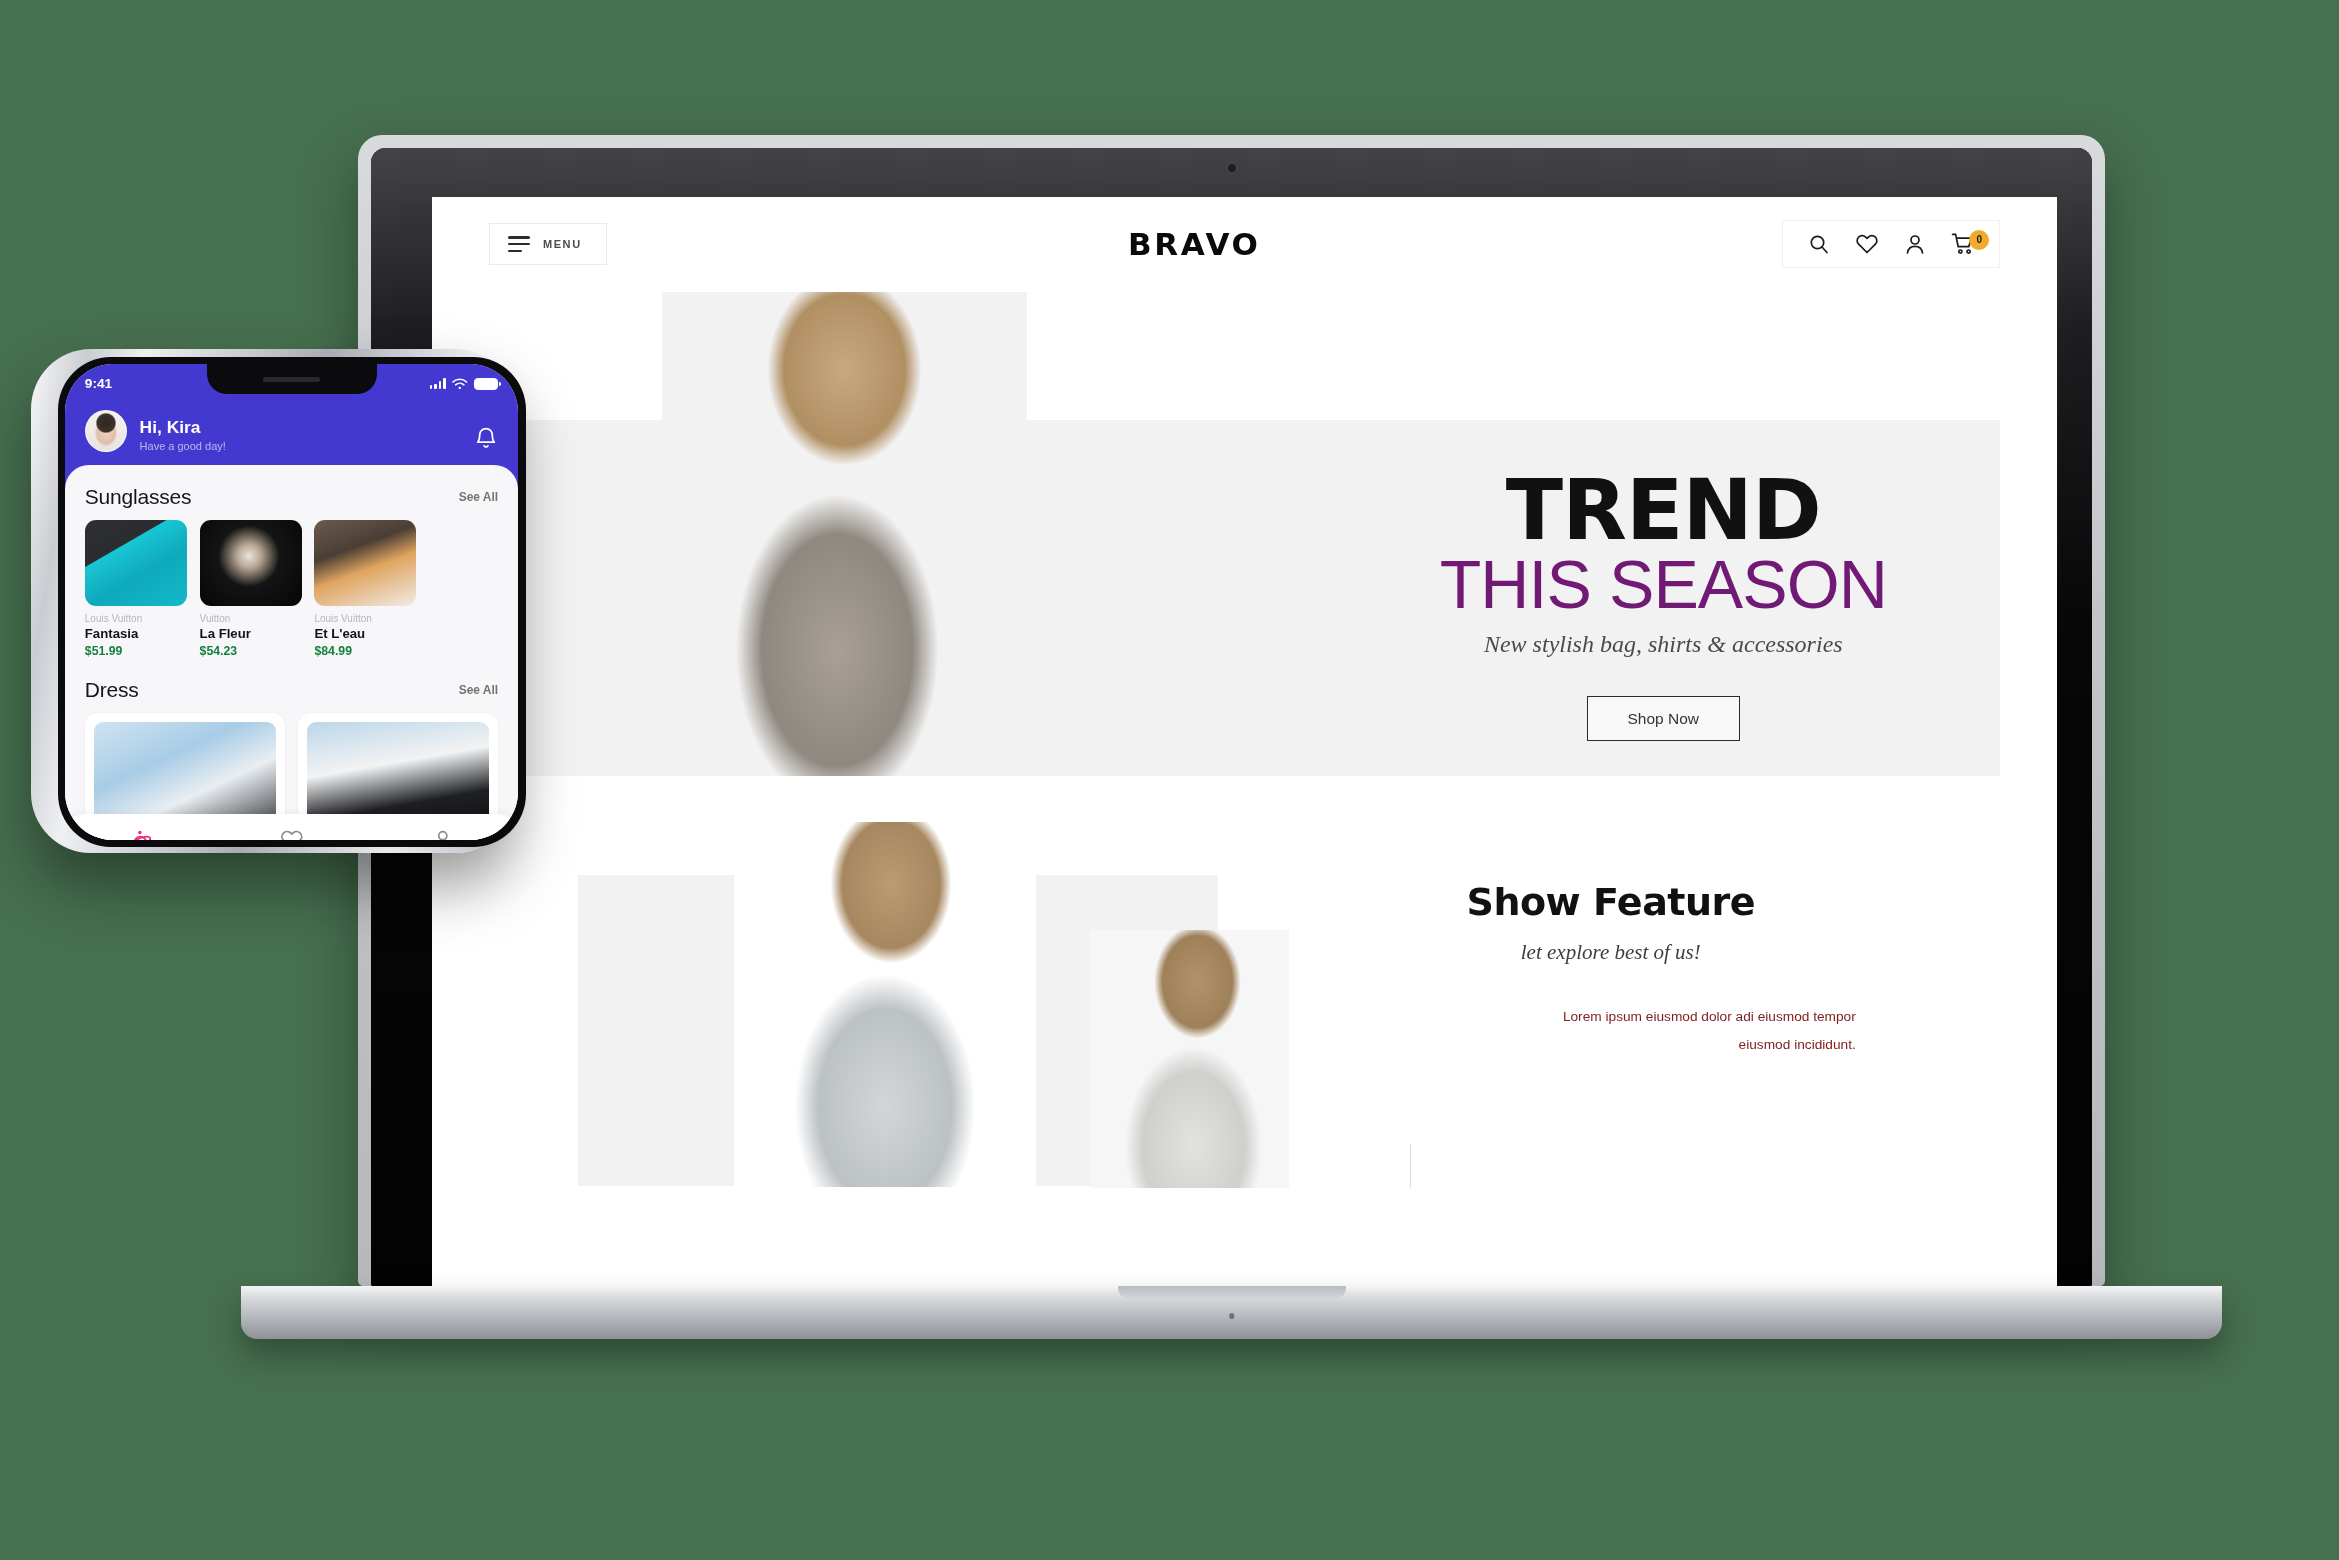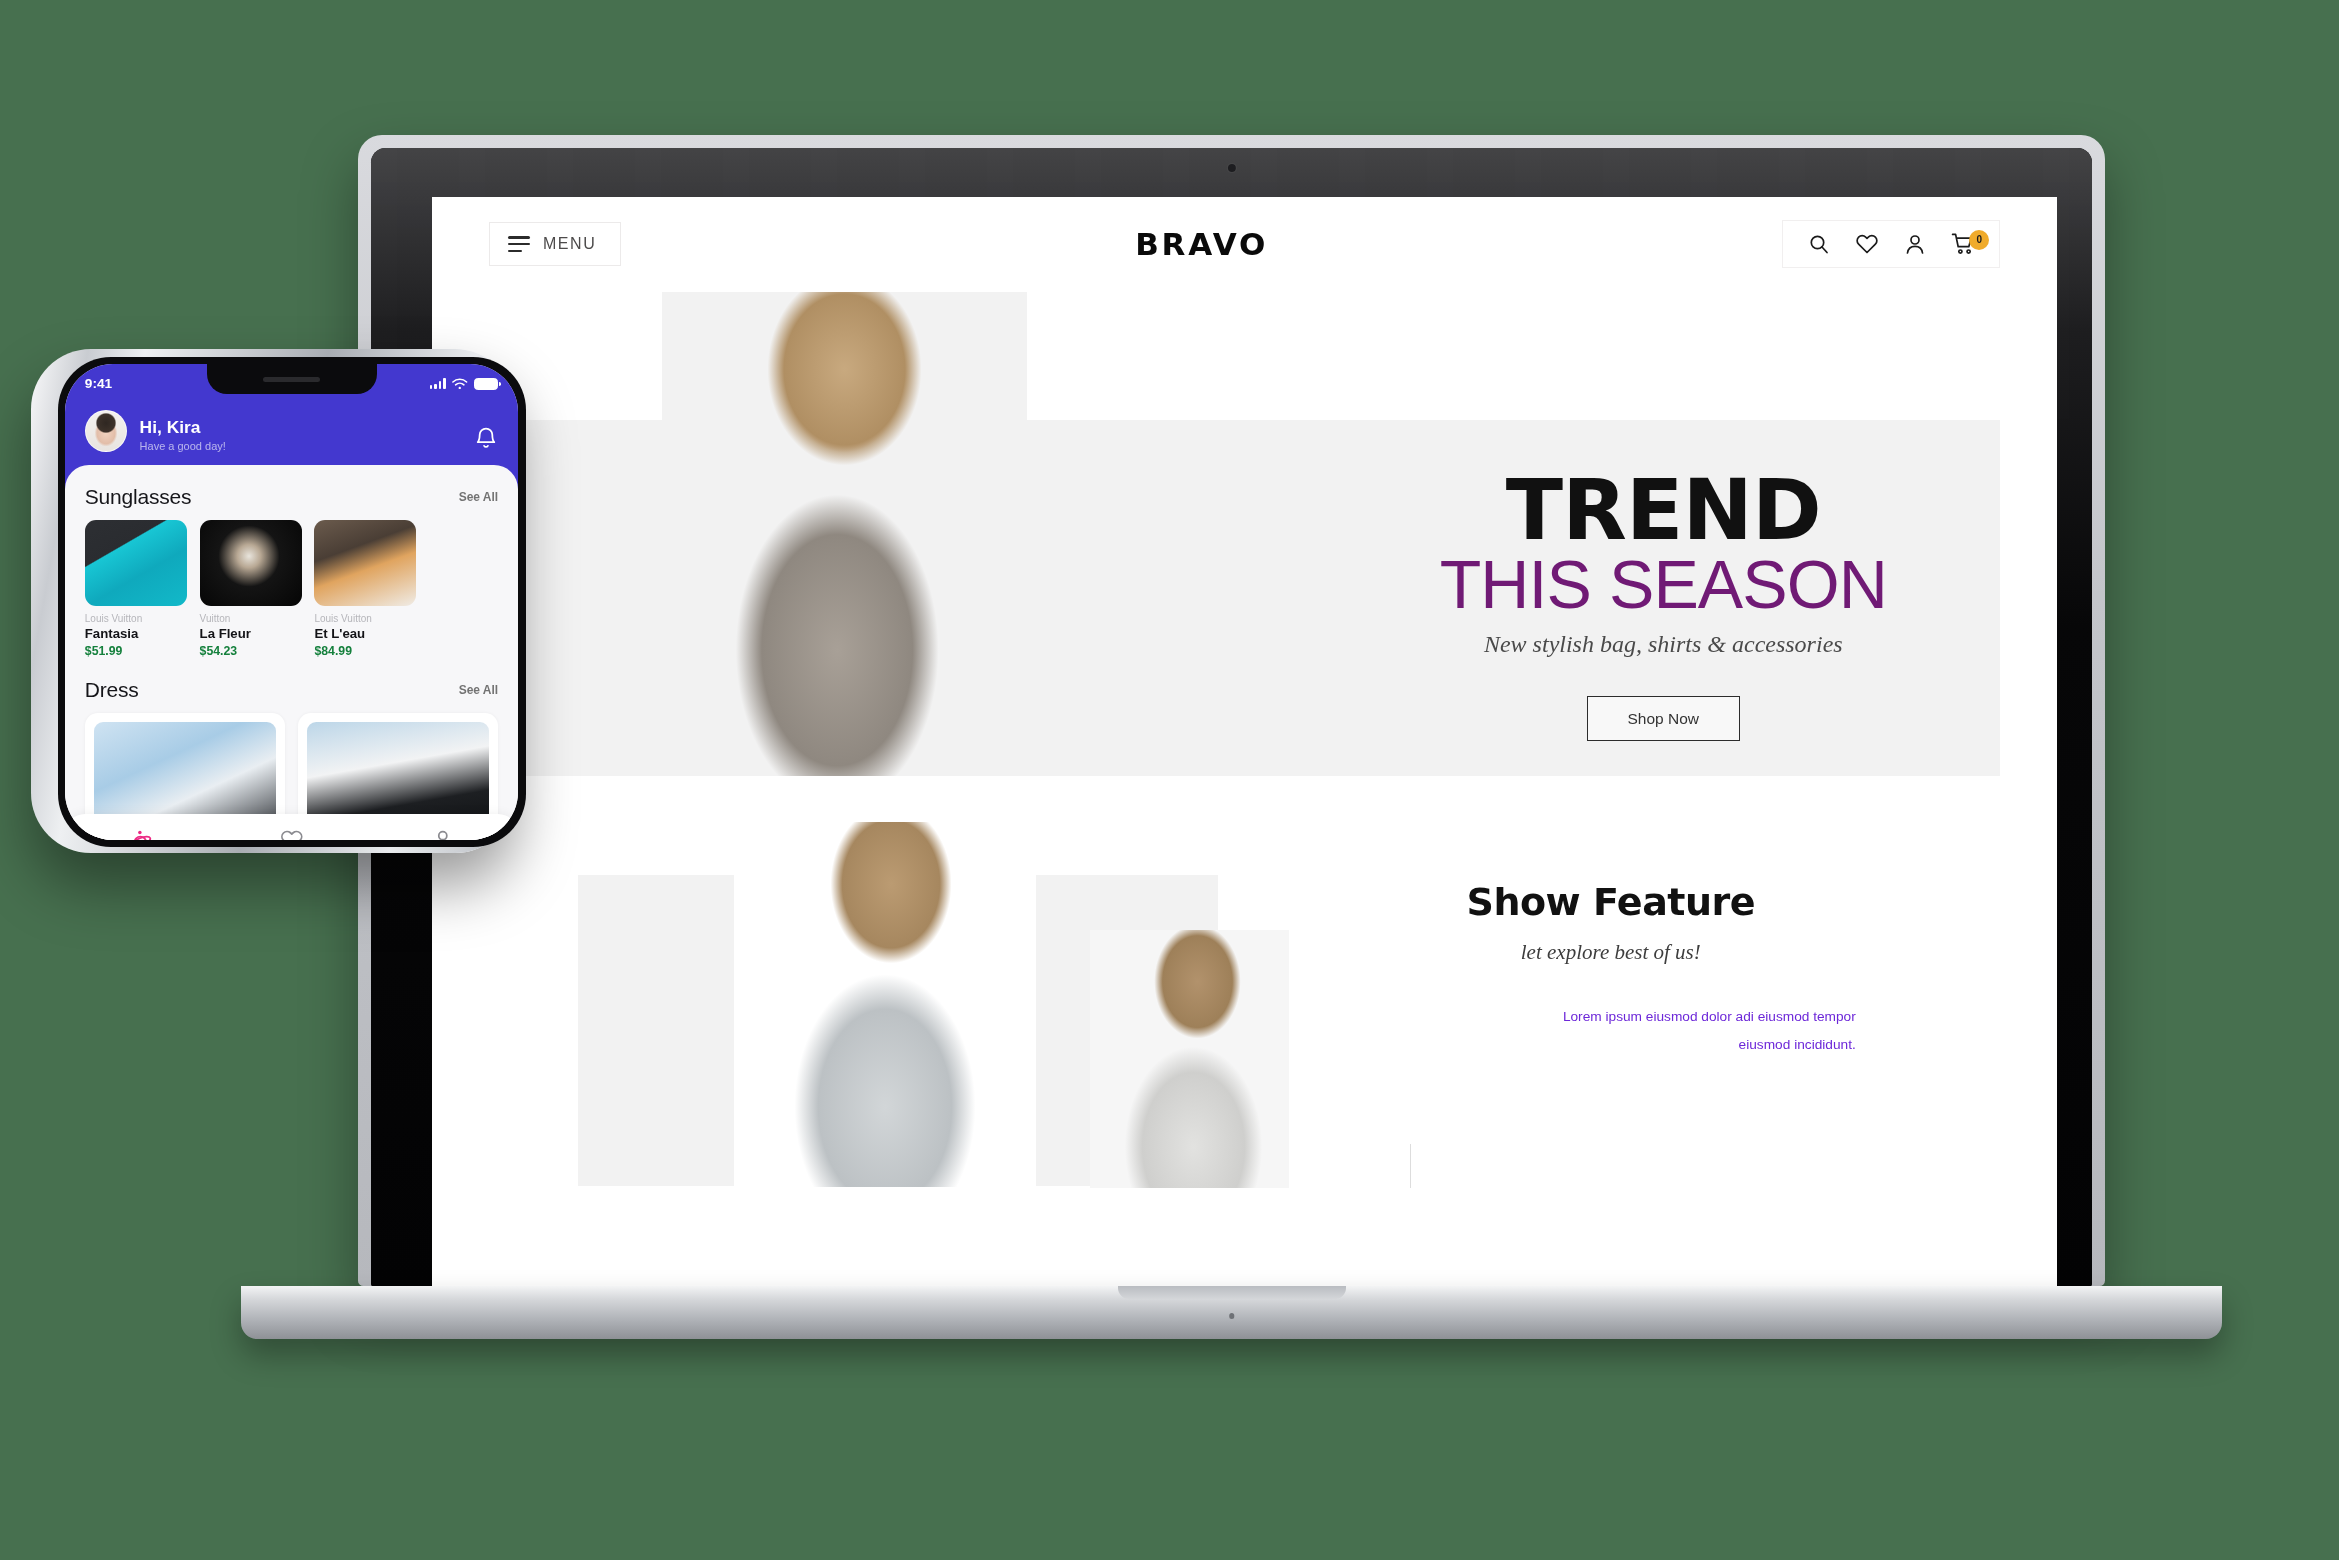--- a/index.html
+++ b/index.html
@@ -52,21 +52,21 @@
     display: flex; align-items: center; gap: 12.8px;
     border: 0.9px solid #eceaea; background: #fff;
     padding: 12px 24px 12px 18.3px; cursor: pointer;
   }
   .burger { display: flex; flex-direction: column; gap: 4.6px; width: 22px; }
   .burger i { display: block; height: 2.3px; background: #2b2b2b; border-radius: 1.8px; }
   .burger i:nth-child(1) { width: 22px; }
   .burger i:nth-child(2) { width: 22px; }
   .burger i:nth-child(3) { width: 13.7px; }
   .menu-label {
-    font-size: 16px; letter-spacing: 1.6px; color: #4d4b4b; font-weight: 400; text-align: center;
+    font-size: 11px; letter-spacing: 1.6px; color: #4d4b4b; font-weight: 700; text-align: center;
   }
   .brand-logo {
     font-size: 31px; font-weight: 900; letter-spacing: 2.7px;
     color: #0a0a0a; font-family: "DejaVu Sans", sans-serif;
   }
   .header-actions {
     display: flex; align-items: center; gap: 24px;
     border: 0.9px solid #f1efef; padding: 11px 24px; background:#fff;
   }
   .hicon { width: 24px; height: 24px; display:block; cursor: pointer; }
@@ -154,21 +154,21 @@
   }
   .feat-title {
     font-size: 38px; font-weight: 800; color: #111;
     font-family: "DejaVu Sans", sans-serif; letter-spacing: -0.5px;
   }
   .feat-sub {
     font-family: "Liberation Serif", serif; font-style: italic;
     font-size: 21px; color: #3d3d3d; margin-top: 16.4px;
   }
   .feat-body {
-    margin-top: 38px; font-size: 13.7px; line-height: 2; color: #6d28d9;
+    margin-top: 38px; font-size: 13.7px; line-height: 2; color: #7f1d1d;
     text-align: right; padding-right: 11px;
   }
   .feat-rule {
     position:absolute; left: 978px; top: 322px; width: 0.9px; height: 44px; background:#ddd;
   }
 
   
   .laptop-base {
     position: absolute; left: -117px; top: 1151px; width: 1981px; height: 53px;
     background: linear-gradient(180deg,#f3f4f5 0%,#d6d8db 24%,#b1b4b9 62%,#8e9196 100%);

